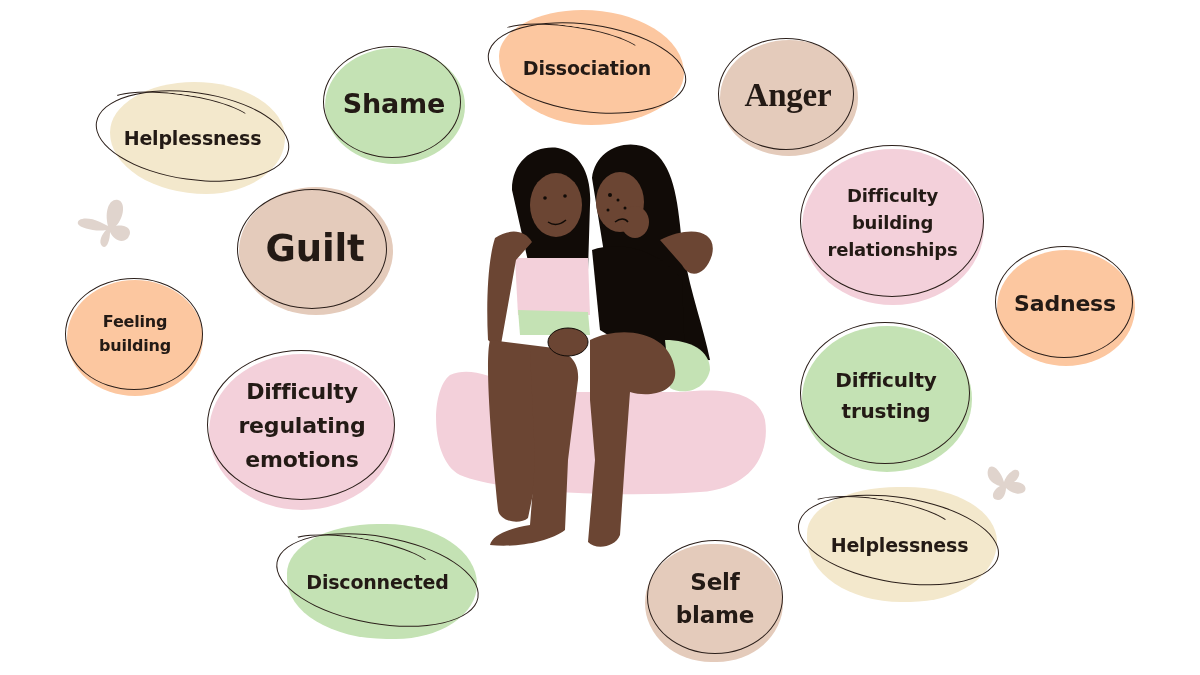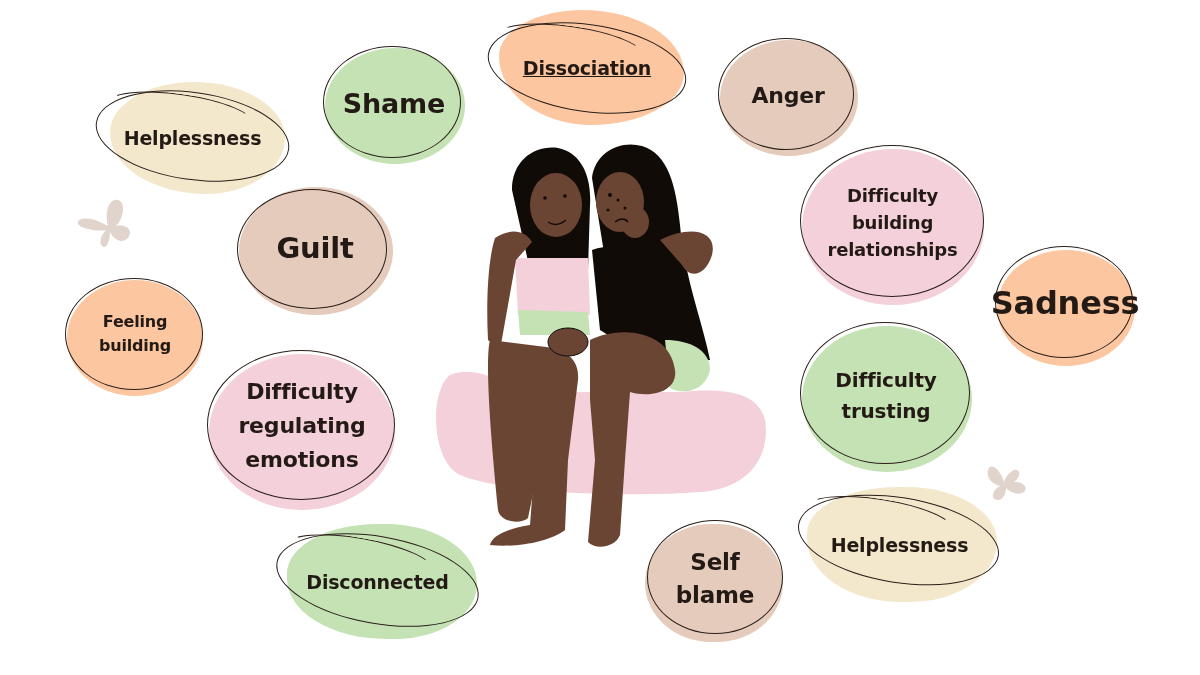--- a/index.html
+++ b/index.html
@@ -27,33 +27,33 @@
 <div class="bubble" style="left:323px;top:46px;width:142px;height:118px;">
   <div class="blob" style="left:2px;top:2px;width:140px;height:116px;background:#c4e2b4;"></div>
   <div class="ring" style="left:0;top:0;width:138px;height:112px;"></div>
   <div class="label" style="top:0;height:114px;font-size:27px;">Shame</div>
 </div>
 
 <div class="bubble" style="left:487px;top:10px;width:200px;height:115px;">
   <div class="blob" style="left:12px;top:0;width:185px;height:115px;background:#fcc7a0;border-radius:45% 55% 50% 50%/40% 55% 45% 60%;"></div>
   <div class="ring" style="left:0;top:14px;width:200px;height:88px;transform:rotate(8deg);"></div>
   <div class="ring2" style="left:8px;top:16px;width:150px;height:40px;transform:rotate(8deg);"></div>
-  <div class="label" style="top:0;height:115px;font-size:19px;text-decoration:underline;">Dissociation</div>
+  <div class="label" style="top:0;height:115px;font-size:19px;">Dissociation</div>
 </div>
 
 <div class="bubble" style="left:718px;top:38px;width:140px;height:118px;">
   <div class="blob" style="left:2px;top:2px;width:138px;height:116px;background:#e4cbbb;"></div>
   <div class="ring" style="left:0;top:0;width:136px;height:112px;"></div>
-  <div class="label" style="top:0;height:114px;font-size:22px;">Anger</div>
+  <div class="label" style="top:0;height:114px;font-size:33px;font-family:Liberation Serif, serif;">Anger</div>
 </div>
 
 <div class="bubble" style="left:237px;top:185px;width:156px;height:130px;">
   <div class="blob" style="left:2px;top:2px;width:154px;height:128px;background:#e4cbbb;"></div>
   <div class="ring" style="left:0;top:4px;width:150px;height:120px;"></div>
-  <div class="label" style="top:0;height:126px;font-size:29px;">Guilt</div>
+  <div class="label" style="top:0;height:126px;font-size:37px;">Guilt</div>
 </div>
 
 <div class="bubble" style="left:65px;top:278px;width:140px;height:118px;">
   <div class="blob" style="left:2px;top:2px;width:136px;height:116px;background:#fcc7a0;"></div>
   <div class="ring" style="left:0;top:0;width:138px;height:112px;"></div>
   <div class="label" style="top:0;height:112px;font-size:16px;line-height:24px;">Feeling
 building</div>
 </div>
 
 <div class="bubble" style="left:207px;top:350px;width:190px;height:160px;">
@@ -75,38 +75,38 @@
   <div class="blob" style="left:2px;top:4px;width:182px;height:156px;background:#f3d0da;"></div>
   <div class="ring" style="left:0;top:0;width:184px;height:152px;"></div>
   <div class="label" style="top:0;height:154px;font-size:18px;line-height:27px;">Difficulty
 building
 relationships</div>
 </div>
 
 <div class="bubble" style="left:995px;top:246px;width:140px;height:120px;">
   <div class="blob" style="left:2px;top:4px;width:138px;height:116px;background:#fcc7a0;"></div>
   <div class="ring" style="left:0;top:0;width:138px;height:112px;"></div>
-  <div class="label" style="top:0;height:114px;font-size:32px;">Sadness</div>
+  <div class="label" style="top:0;height:114px;font-size:22px;">Sadness</div>
 </div>
 
 <div class="bubble" style="left:800px;top:322px;width:172px;height:150px;">
   <div class="blob" style="left:2px;top:4px;width:170px;height:146px;background:#c4e2b4;"></div>
   <div class="ring" style="left:0;top:0;width:170px;height:142px;"></div>
   <div class="label" style="top:0;height:148px;font-size:20px;line-height:31px;">Difficulty
 trusting</div>
 </div>
 
 <div class="bubble" style="left:797px;top:487px;width:205px;height:115px;">
   <div class="blob" style="left:10px;top:0;width:190px;height:115px;background:#f3e8cc;border-radius:50% 50% 48% 52%/42% 50% 55% 58%;"></div>
   <div class="ring" style="left:0;top:10px;width:203px;height:86px;transform:rotate(9deg);"></div>
   <div class="ring2" style="left:8px;top:12px;width:150px;height:40px;transform:rotate(9deg);"></div>
   <div class="label" style="top:0;height:115px;font-size:19px;">Helplessness</div>
 </div>
 
-<div class="bubble" style="left:645px;top:520px;width:140px;height:122px;">
+<div class="bubble" style="left:645px;top:540px;width:140px;height:122px;">
   <div class="blob" style="left:0;top:4px;width:138px;height:118px;background:#e4cbbb;border-radius:48%/50%;"></div>
   <div class="ring" style="left:2px;top:0;width:136px;height:114px;"></div>
   <div class="label" style="top:0;height:118px;font-size:23px;line-height:33px;">Self
 blame</div>
 </div>
 
 <svg class="butterfly" style="left:74px;top:196px;" width="64" height="56" viewBox="0 0 64 56">
   <path d="M34 30 C30 14 36 2 44 4 C52 6 50 22 42 30 C52 28 60 34 54 42 C48 48 40 44 36 36 C36 46 32 54 28 50 C24 46 28 38 32 34 C22 36 6 32 4 28 C2 22 14 20 26 26 Z" fill="#e0d4cd"></path>
 </svg>
 <svg class="butterfly" style="left:982px;top:460px;" width="48" height="44" viewBox="0 0 48 44">

